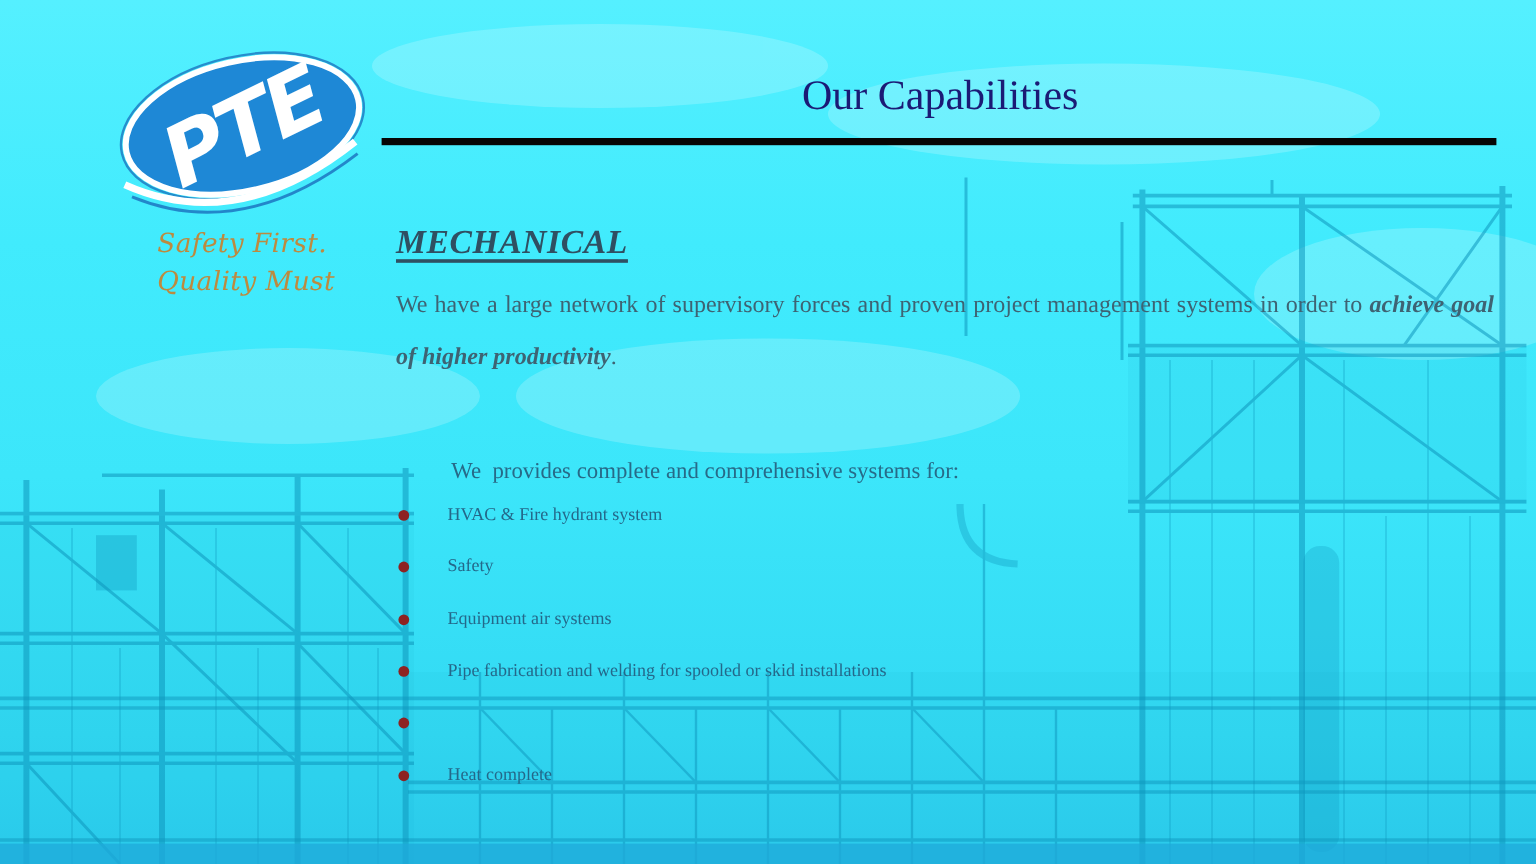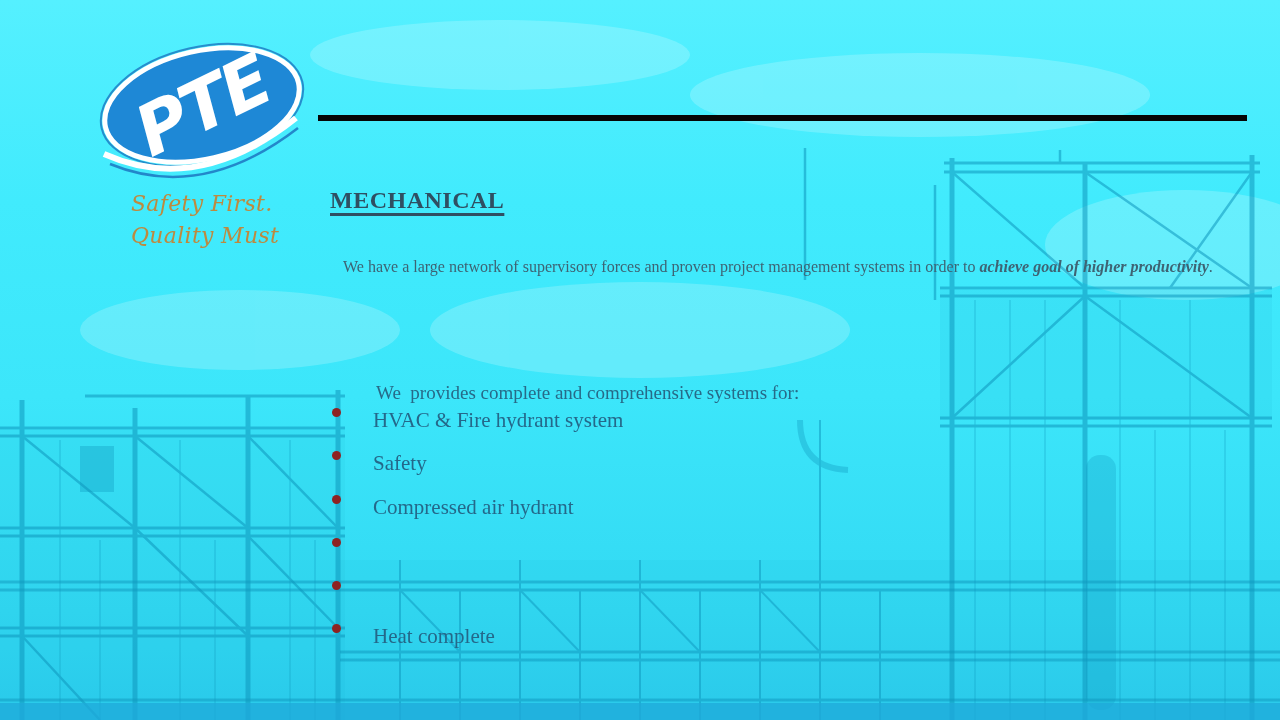--- a/index.html
+++ b/index.html
@@ -20,40 +20,40 @@
     position:absolute;left:320px;top:57px;width:927px;
     text-align:center;font-size:35px;line-height:46px;color:#1b1a75;
   }
   .title-rule{
     position:absolute;left:318px;top:115px;width:929px;height:6px;
     background:#060606;
   }
   .content{position:absolute;left:330px;top:0;width:915px;}
   .heading{
     position:absolute;left:0;top:187px;
-    font-size:24px;font-weight:bold;color:#2f4f62;letter-spacing:0.5px;
-    text-decoration:underline;text-decoration-thickness:2.5px;text-underline-offset:5px;
+    font-size:28px;font-weight:bold;color:#2f4f62;letter-spacing:0.5px;
+    text-decoration:underline;text-decoration-thickness:2.5px;text-underline-offset:5px;font-style:italic;
   }
   .paragraph{
     position:absolute;left:0;top:233px;width:915px;
-    font-size:16px;line-height:42.5px;color:#3e6373;
-    text-align:justify;margin:13px;
+    font-size:20px;line-height:42.5px;color:#3e6373;
+    text-align:justify;margin:0;
   }
   .paragraph em{font-weight:bold;font-style:italic;}
   .list-intro{
     position:absolute;left:0;top:382px;width:915px;
     font-size:19px;color:#276a88;white-space:pre-wrap;margin-left:46px;
   }
   .bullet-list{
     position:absolute;left:0;top:408px;width:940px;
     list-style:none;margin:0;padding:0;
   }
   .bullet-list li{
-    height:43.3px;display:flex;
-    font-size:21px;color:#24688a;
+    height:43.3px;display:flex;align-items:center;
+    font-size:15px;color:#24688a;
   }
   .dot{
     width:9px;height:9px;border-radius:50%;background:#8e2222;
     margin-left:2px;margin-right:32px;flex:0 0 auto;
   }
 </style>
 </head>
 <body>
 
 <div id="slide">
@@ -117,44 +117,46 @@
     <text x="112" y="90" transform="rotate(-26 112 65)" text-anchor="middle" font-family="'DejaVu Sans', sans-serif" font-style="italic" font-weight="bold" font-size="70" fill="#ffffff" letter-spacing="-3">PTE</text>
     <path d="M20 124 Q 112 162 208 88" stroke="#1f7cc4" stroke-width="2.5" fill="none" opacity="0.9"></path>
     <path d="M14 114 Q 108 156 206 78" stroke="#ffffff" stroke-width="6" fill="none"></path>
   </svg>
 
   <div class="tagline">
     <div>Safety First.</div>
     <div>Quality Must</div>
   </div>
 
+  <div class="title">Our Capabilities</div>
   <div class="title-rule"></div>
 
   <div class="content">
     <div class="heading">MECHANICAL</div>
 
     <p class="paragraph"><span>We have a large network of supervisory forces and proven project management systems in order to </span><em>achieve goal of higher productivity</em><span>.</span></p>
 
     <div class="list-intro">We  provides complete and comprehensive systems for:</div>
 
     <ul class="bullet-list">
       <li>
         <span class="dot"></span>
         <span>HVAC &amp; Fire hydrant system</span>
       </li>
       <li>
         <span class="dot"></span>
         <span>Safety</span>
       </li>
       <li>
         <span class="dot"></span>
-        <span>Compressed air hydrant</span>
+        <span>Equipment air systems</span>
       </li>
       <li>
         <span class="dot"></span>
+        <span>Pipe fabrication and welding for spooled or skid installations</span>
       </li>
       <li>
         <span class="dot"></span>
       </li>
       <li>
         <span class="dot"></span>
         <span>Heat complete</span>
       </li>
     </ul>
   </div>

